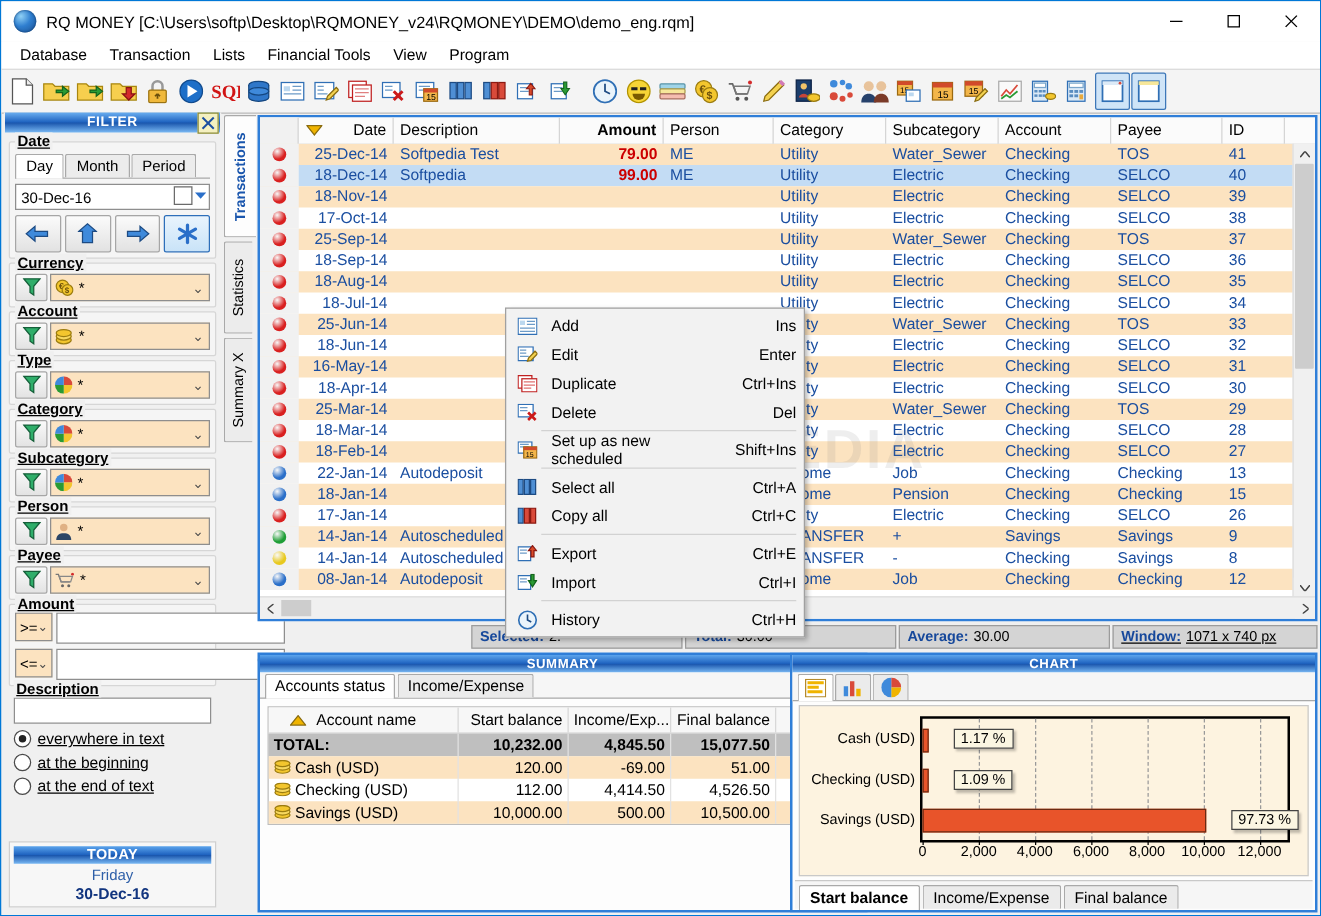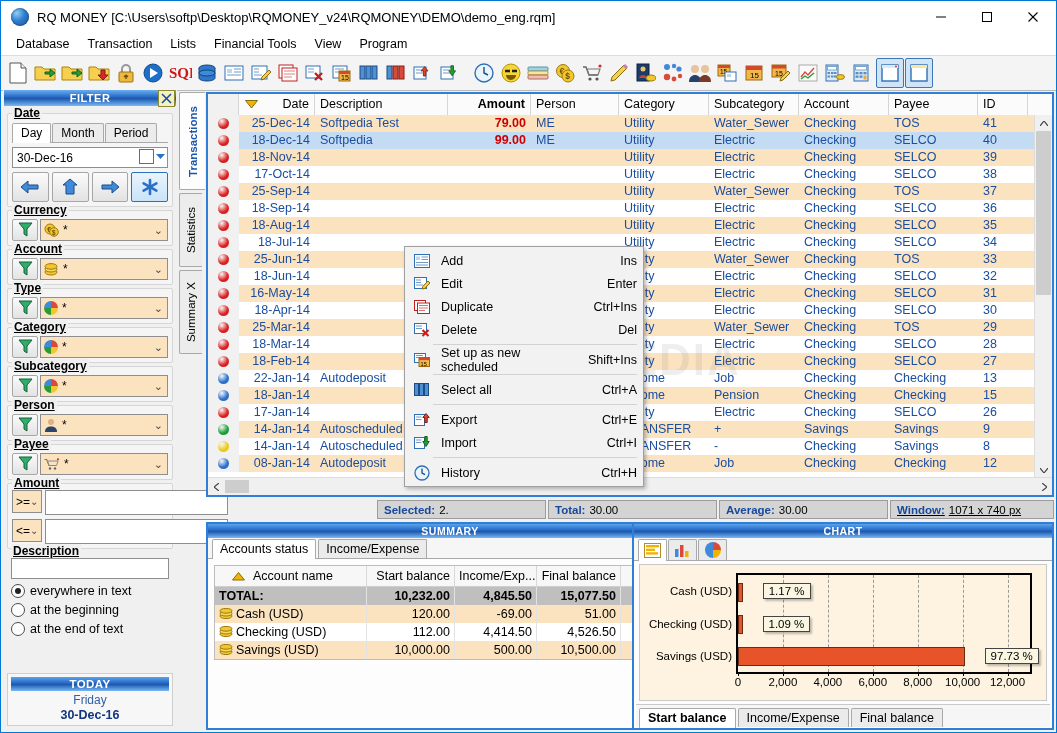--- a/index.html
+++ b/index.html
@@ -94,21 +94,21 @@
   }
   .combo-field .cval{font-size:12px;color:#000;margin-left:4px;}
   .chev{position:absolute;right:4px;top:4px;color:#4a4a4a;font-size:11px;}
   .amt-row{display:flex;gap:3px;margin-top:4px;}
   .amt-op{
     width:46px;height:21px;border:1px solid #8e8e8e;background:#fce3c0;
     display:flex;align-items:center;justify-content:space-between;padding:0 3px;font-size:12px;
   }
   .amt-in{flex:1;height:21px;border:1px solid #8e8e8e;background:#fff;}
   .desc-in{width:100%;box-sizing:border-box;height:21px;border:1px solid #8e8e8e;background:#fff;margin-top:4px;}
-  .radio-row{display:flex;align-items:center;gap:5px;margin-top:5px;font-size:12.5px;}
+  .radio-row{display:flex;align-items:center;gap:5px;margin-top:5px;font-size:12.5px;text-decoration:underline;}
   .radio{
     width:12px;height:12px;border-radius:50%;border:1px solid #4a4a4a;background:#fff;
     display:flex;align-items:center;justify-content:center;flex:0 0 auto;
   }
   .radio i{width:6px;height:6px;border-radius:50%;background:#222;display:none;}
   .radio.on i{display:block;}
   .today-box{
     position:absolute;left:4px;right:4px;bottom:4px;border:1px solid #cfcfcf;background:#f7f7f7;
     padding:3px;text-align:center;
   }
@@ -1203,20 +1203,31 @@
           <span class="ctx-ico">
             <svg width="16" height="14" viewBox="0 0 16 14">
               <rect x="0.5" y="0.5" width="4" height="12" fill="#4f8fd4" stroke="#1d4b83"></rect>
               <rect x="5.5" y="0.5" width="4" height="12" fill="#4f8fd4" stroke="#1d4b83"></rect>
               <rect x="10.5" y="0.5" width="4" height="12" fill="#4f8fd4" stroke="#1d4b83"></rect>
             </svg>
           </span>
           <span class="ctx-label">Select all</span>
           <span class="ctx-short">Ctrl+A</span>
         </div>
+        <div class="ctx-item">
+          <span class="ctx-ico">
+            <svg width="16" height="14" viewBox="0 0 16 14">
+              <rect x="0.5" y="0.5" width="4" height="12" fill="#4f8fd4" stroke="#1d4b83"></rect>
+              <rect x="5.5" y="0.5" width="4" height="12" fill="#d94a3a" stroke="#8c1a12"></rect>
+              <rect x="10.5" y="0.5" width="4" height="12" fill="#d94a3a" stroke="#8c1a12"></rect>
+            </svg>
+          </span>
+          <span class="ctx-label">Copy all</span>
+          <span class="ctx-short">Ctrl+C</span>
+        </div>
         <div class="ctx-sep"></div>
         <div class="ctx-item">
           <span class="ctx-ico">
             <svg width="16" height="14" viewBox="0 0 16 14">
               <rect x="0.5" y="1.5" width="10" height="11" fill="#fff" stroke="#2f6fb5"></rect>
               <path d="M2 4h5.5M2 6.5h5.5" stroke="#6c9bc8"></path>
               <path d="M12 0.5l3.2 4h-2v5h-2.4v-5h-2z" fill="#d94a2a" stroke="#8c1a12"></path>
             </svg>
           </span>
           <span class="ctx-label">Export</span>

